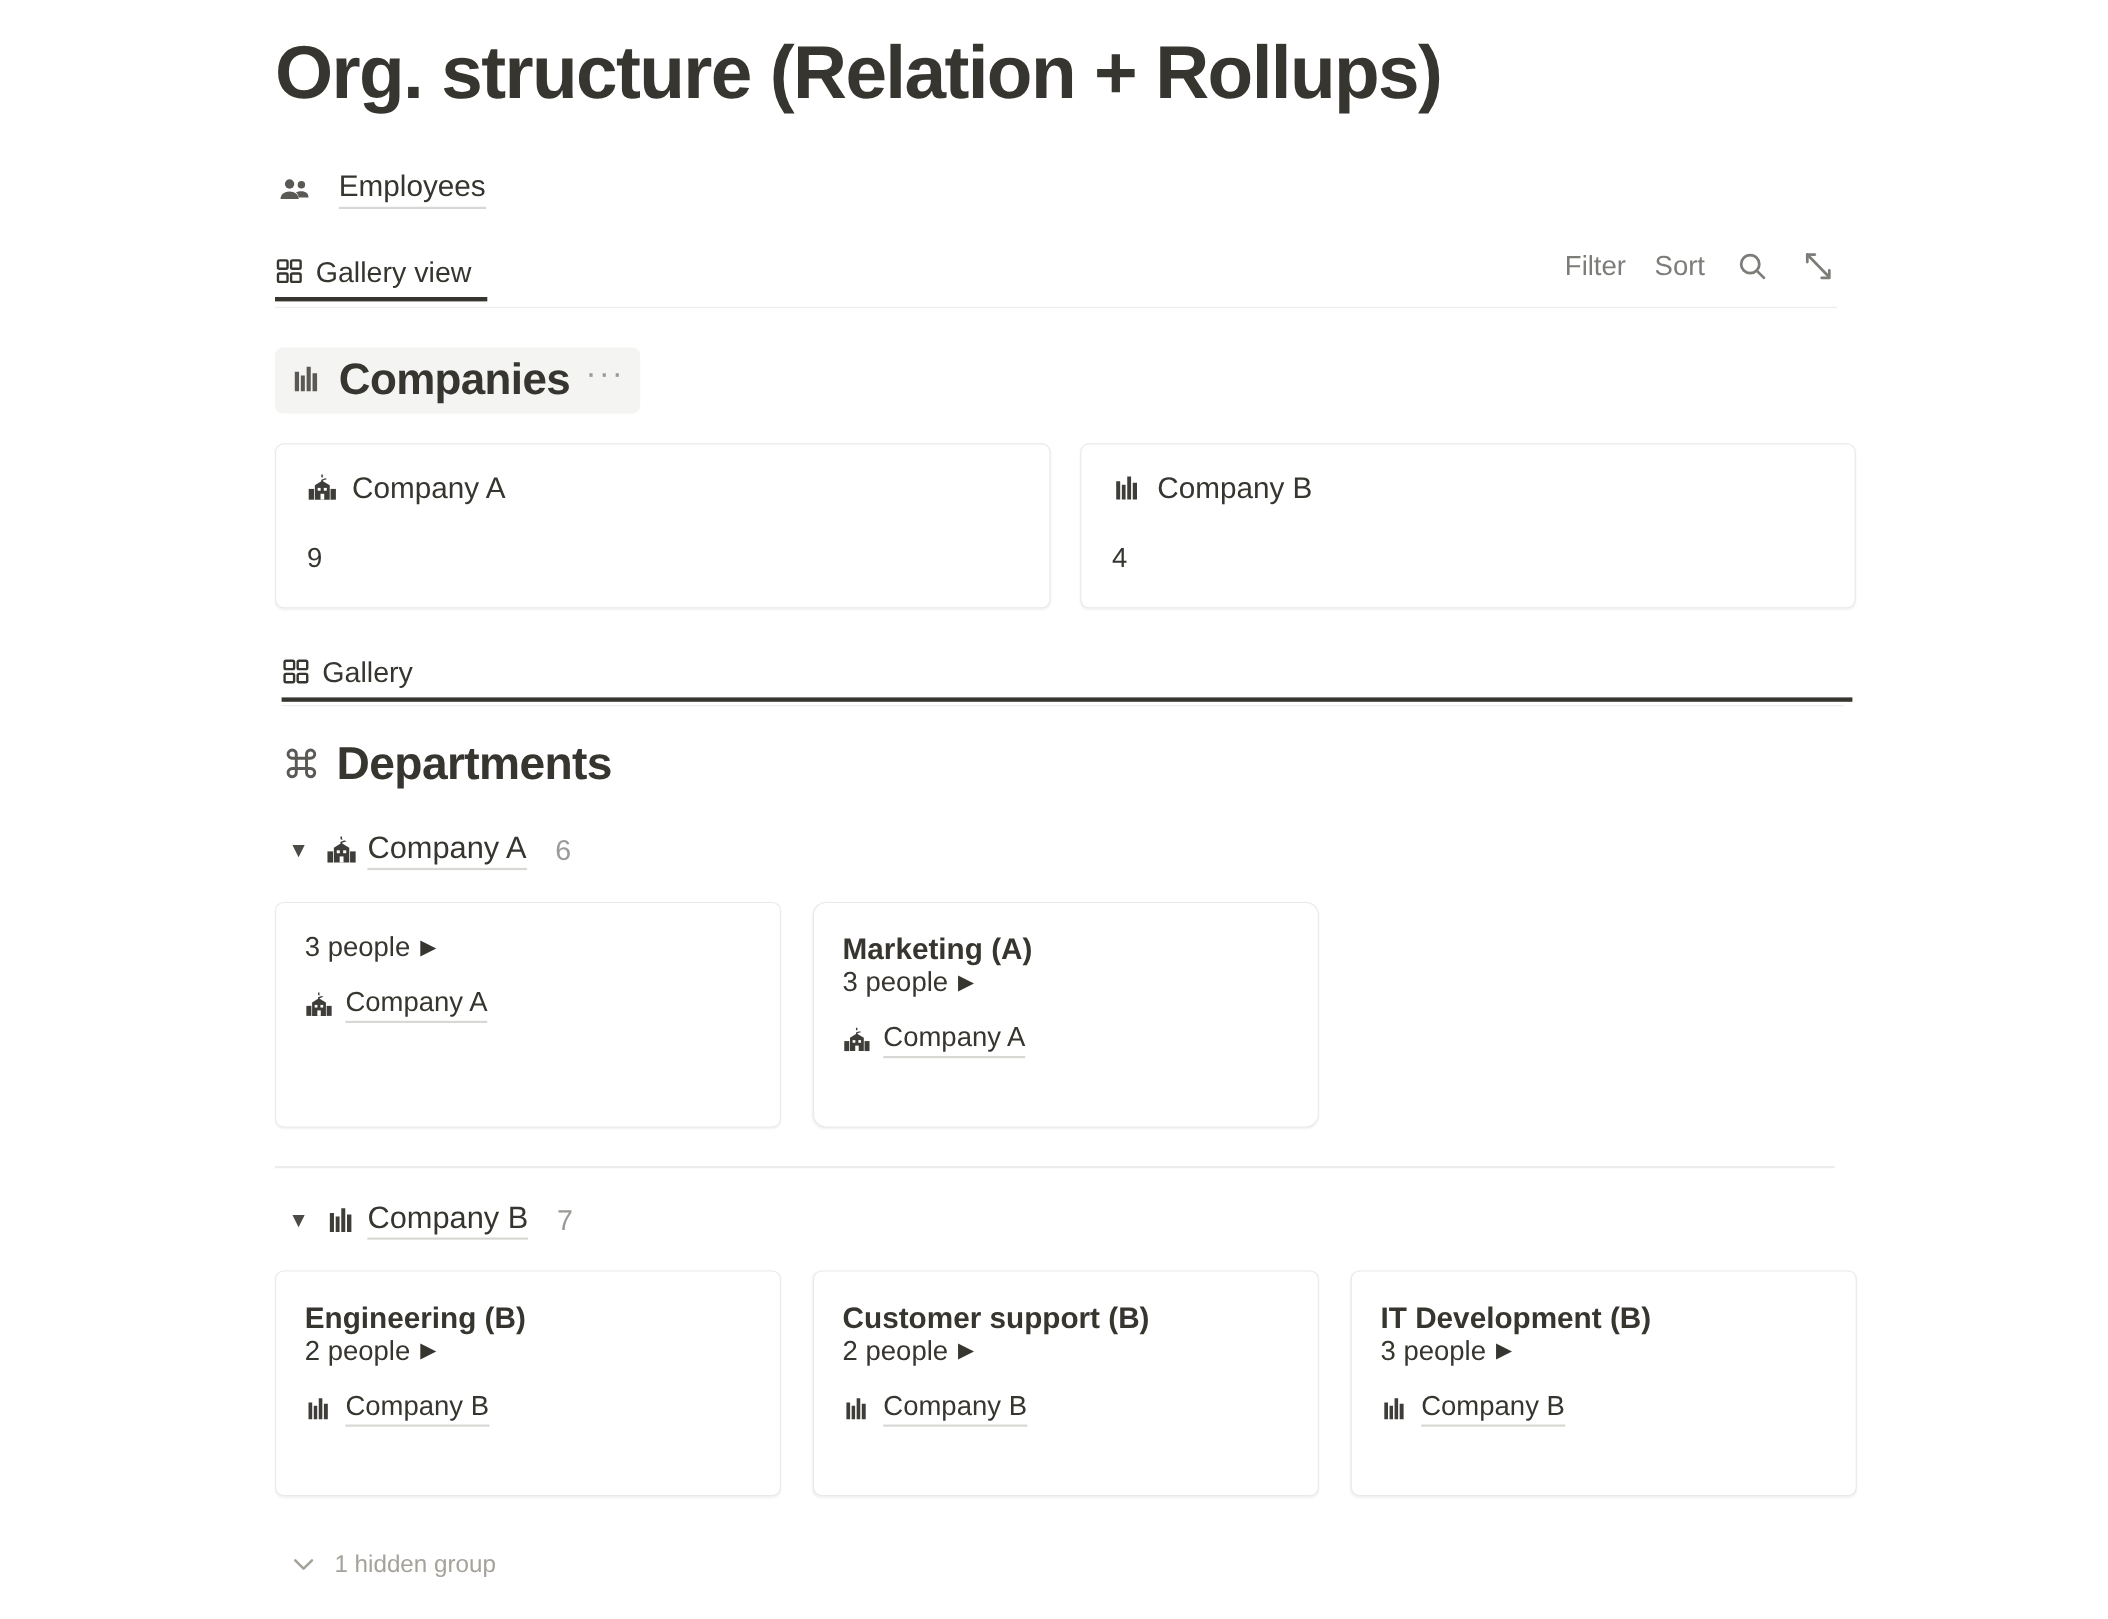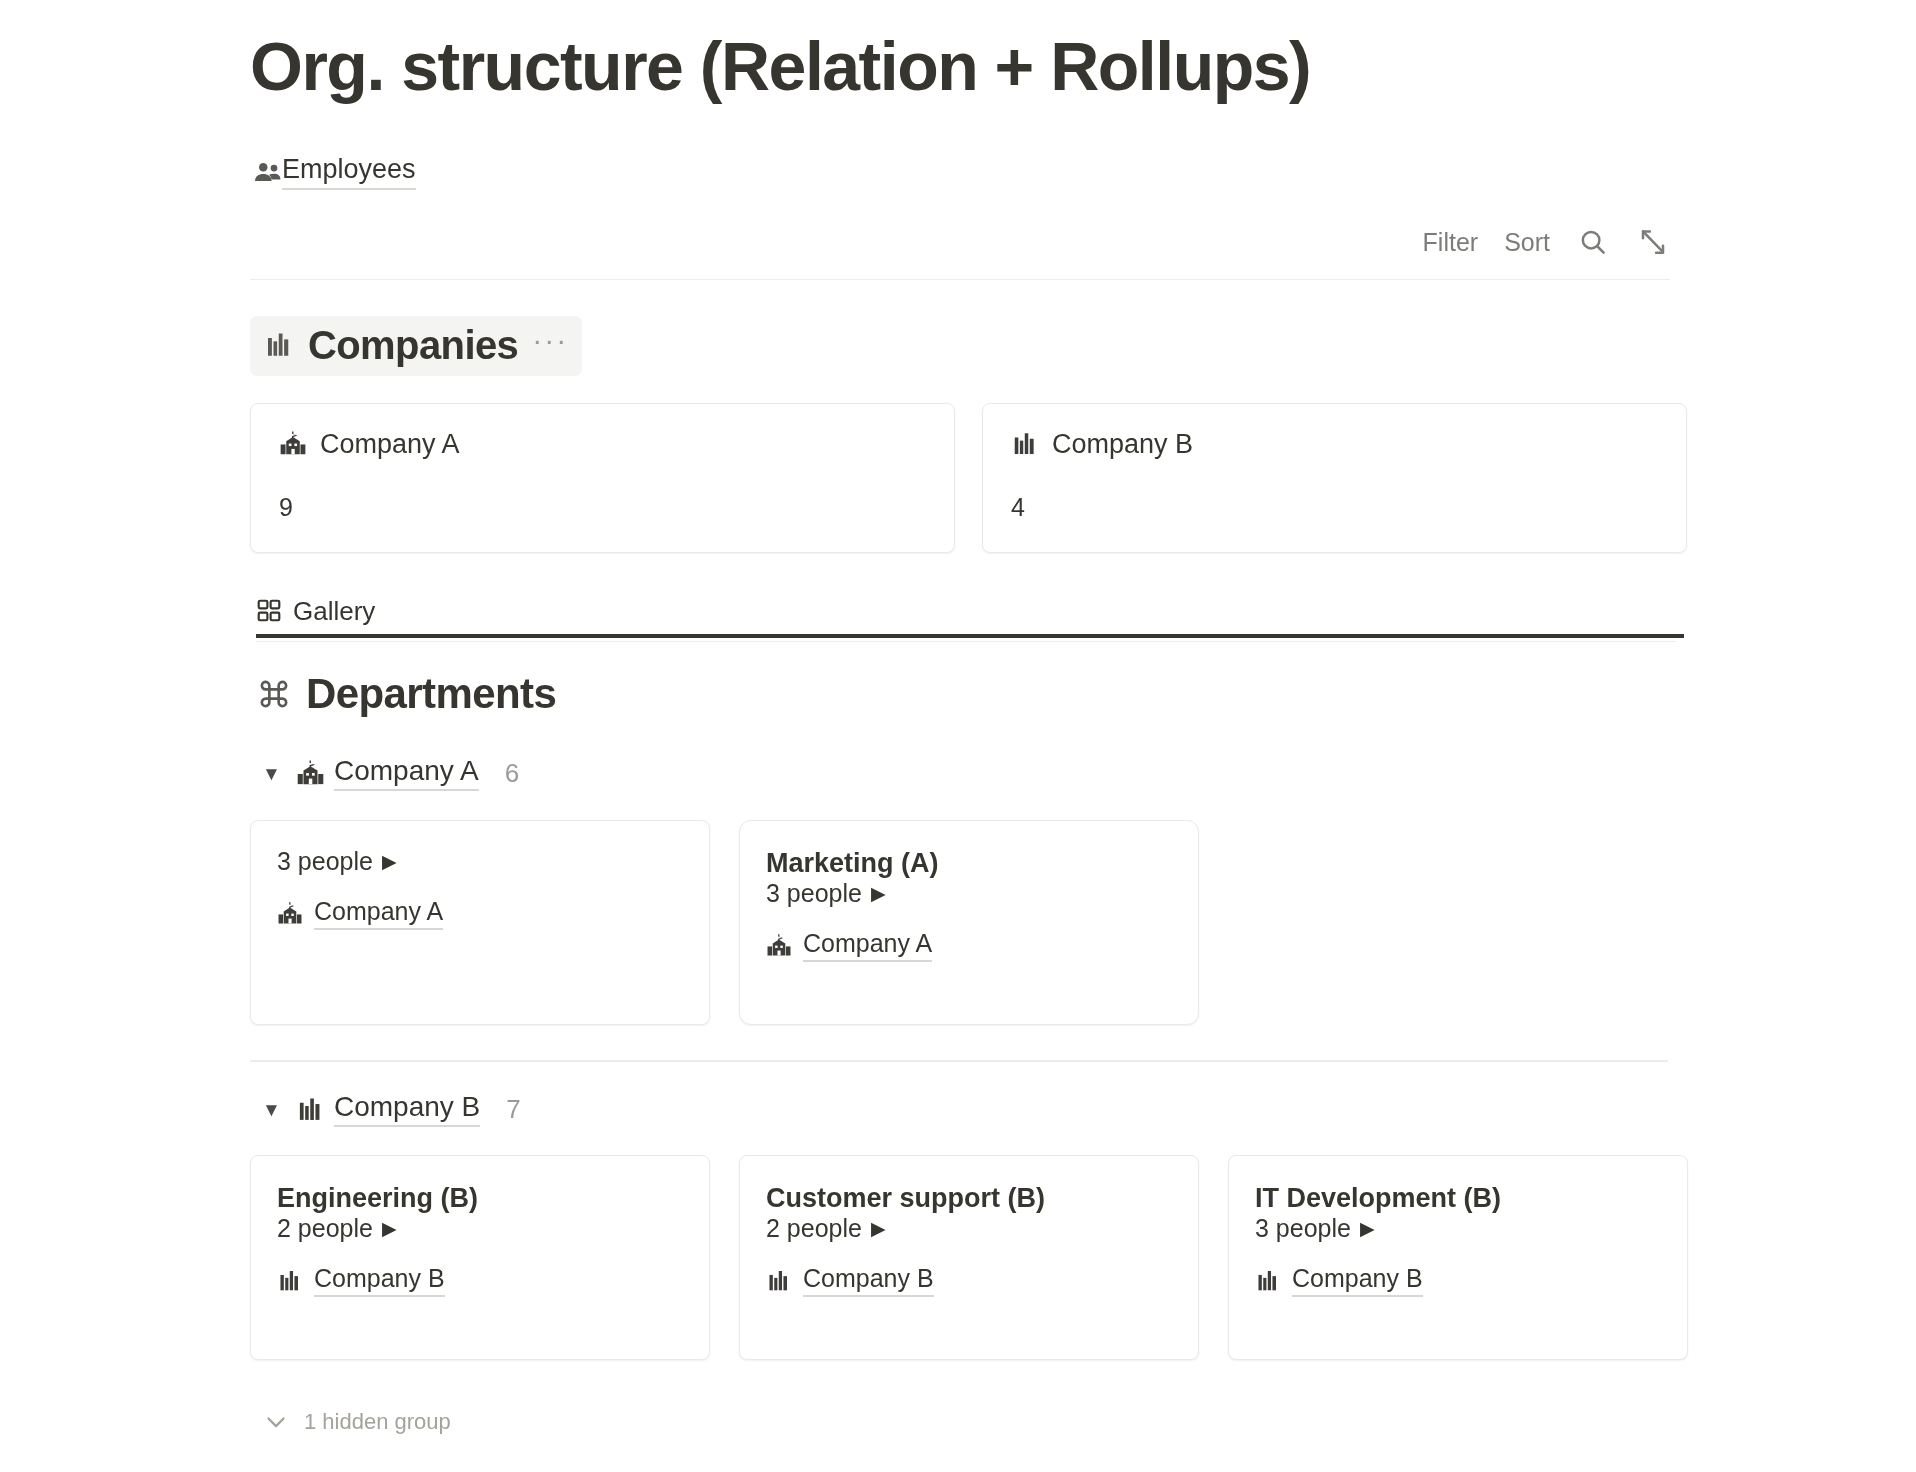--- a/index.html
+++ b/index.html
@@ -33,21 +33,21 @@
     white-space: nowrap;
   }
 
   
   .source-row {
     position: absolute;
     left: 252px;
     top: 155px;
     display: flex;
     align-items: center;
-    gap: 0;
+    gap: 26px;
   }
   .source-label {
     font-size: 27px;
     color: #37352f;
     border-bottom: 2px solid #d8d7d4;
     padding-bottom: 3px;
     line-height: 1.1;
   }
 
   
@@ -258,20 +258,33 @@
         <circle cx="9" cy="8.2" r="3.4"></circle>
         <path d="M2.4 19.2c0-3.6 2.9-5.6 6.6-5.6s6.6 2 6.6 5.6z"></path>
         <circle cx="17.6" cy="8.8" r="2.7"></circle>
         <path d="M13.6 14.2c1.1-.5 2.5-.8 4-.8 3.1 0 5.2 1.6 5.2 4.6h-7.3c0-1.5-.7-2.8-1.9-3.8z"></path>
       </svg>
     </span>
     <span class="source-label">Employees</span>
   </div>
 
   <div class="viewbar">
+    <div class="tabs">
+      <div class="view-tab active">
+        <span>
+          <svg width="26" height="26" viewBox="0 0 24 24" fill="none" stroke="#37352f" stroke-width="2">
+            <rect x="2.5" y="2.5" width="8" height="7" rx="1.2"></rect>
+            <rect x="13.5" y="2.5" width="8" height="7" rx="1.2"></rect>
+            <rect x="2.5" y="13.5" width="8" height="7" rx="1.2"></rect>
+            <rect x="13.5" y="13.5" width="8" height="7" rx="1.2"></rect>
+          </svg>
+        </span>
+        <span>Gallery view</span>
+      </div>
+    </div>
     <div class="viewbar-actions">
       <span class="vb-action">Filter</span>
       <span class="vb-action">Sort</span>
       <span class="vb-icon">
         <svg width="30" height="30" viewBox="0 0 24 24" fill="none" stroke="#7d7c78" stroke-width="2" stroke-linecap="round">
           <circle cx="10.5" cy="10.5" r="6.6"></circle>
           <line x1="15.4" y1="15.4" x2="20.5" y2="20.5"></line>
         </svg>
       </span>
       <span class="vb-icon">

